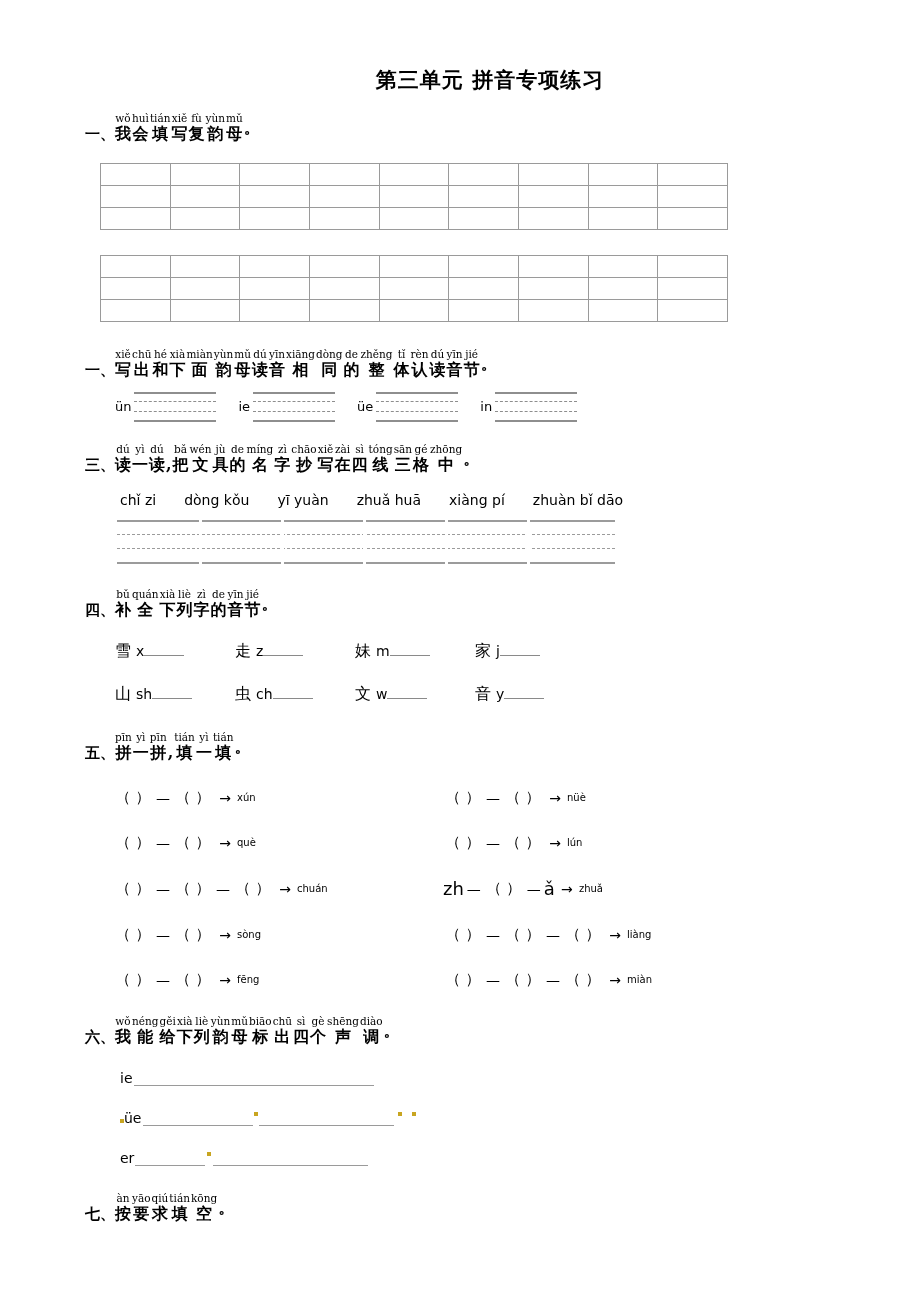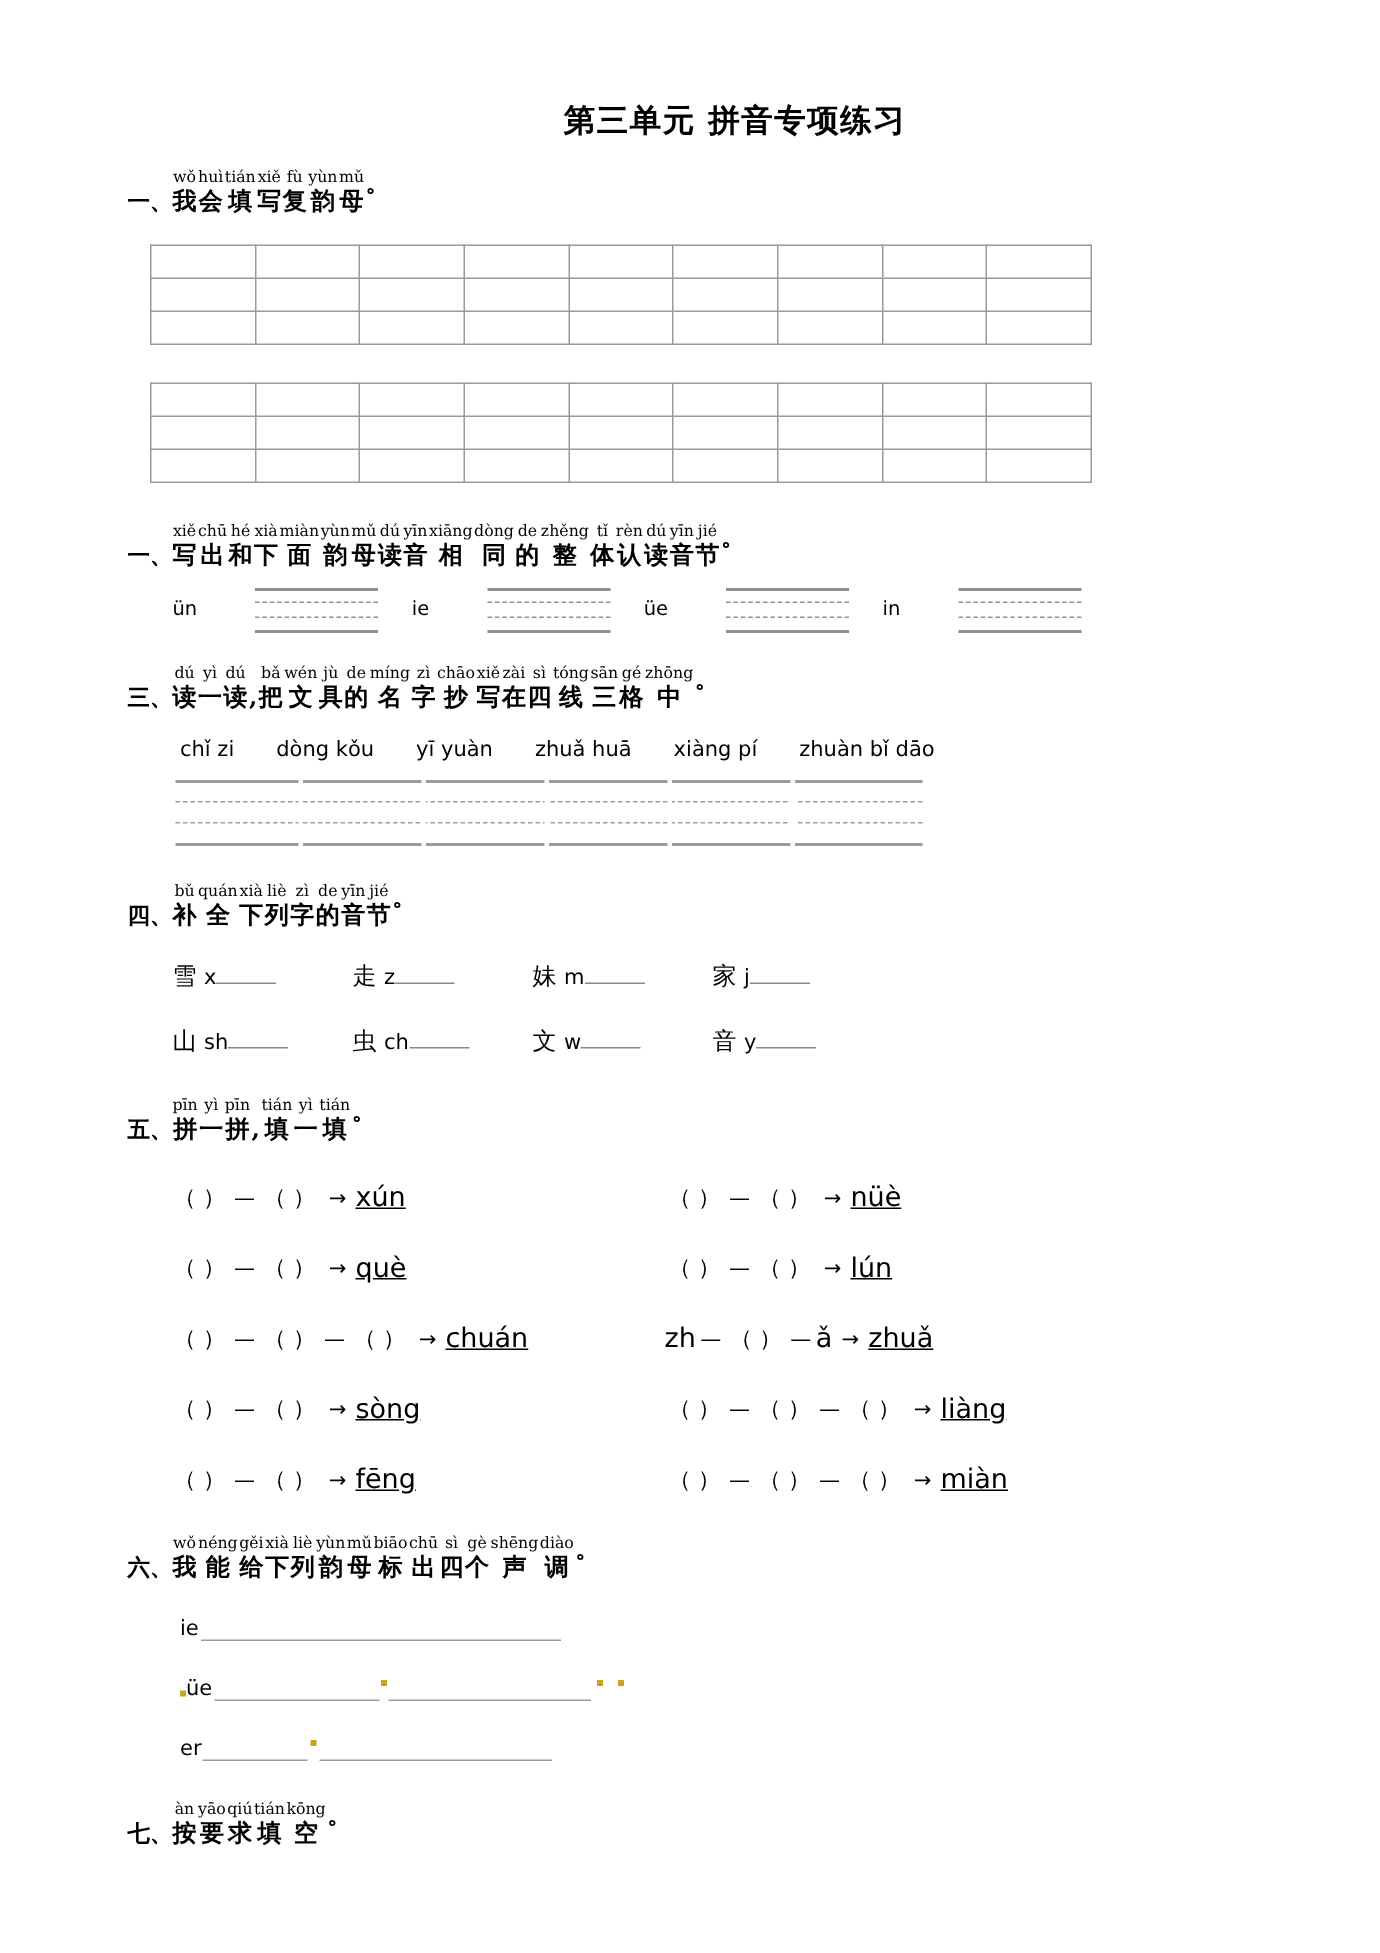--- a/index.html
+++ b/index.html
@@ -48,21 +48,21 @@
   .sec-num {
     font-size: 15px;
     font-weight: bold;
     line-height: 1.0;
     white-space: nowrap;
     padding-bottom: 1px;
     font-family: "DejaVu Serif", serif;
   }
   .ruby-line {
     display: flex;
-    align-items: flex-start;
+    align-items: center;
     flex-wrap: nowrap;
   }
   .ruby {
     display: inline-flex;
     flex-direction: column;
     align-items: center;
     justify-content: flex-end;
     margin-right: 1px;
   }
   .ruby .rt {
@@ -99,21 +99,20 @@
   .vowel-row {
     display: flex;
     align-items: center;
     margin-top: 12px;
     padding-left: 30px;
   }
   .vowel-item {
     display: flex;
     align-items: center;
     margin-right: 22px;
-    gap: 36px;
   }
   .vowel-label {
     font-family: "DejaVu Sans", "Liberation Sans", sans-serif;
     font-size: 13px;
     margin-right: 3px;
   }
   .mini-guide {
     position: relative;
     width: 82px;
     height: 30px;
@@ -194,21 +193,21 @@
   .spell-col.left  { width: 330px; }
   .spell-col.right { }
   .paren {
     display: inline-block;
     width: 40px;
     text-align: center;
     font-size: 15px;
   }
   .dash { display: inline-block; width: 20px; text-align:center; }
   .arrow { display: inline-block; width: 24px; text-align:center; }
-  .result { font-size: 18px; text-decoration: underline; }
+  .result { font-size: 10px; }
   .lit { font-size: 18px; }
 
   
   .tone-row {
     display: flex;
     align-items: flex-end;
     margin-top: 24px;
     padding-left: 35px;
   }
   .tone-label {

